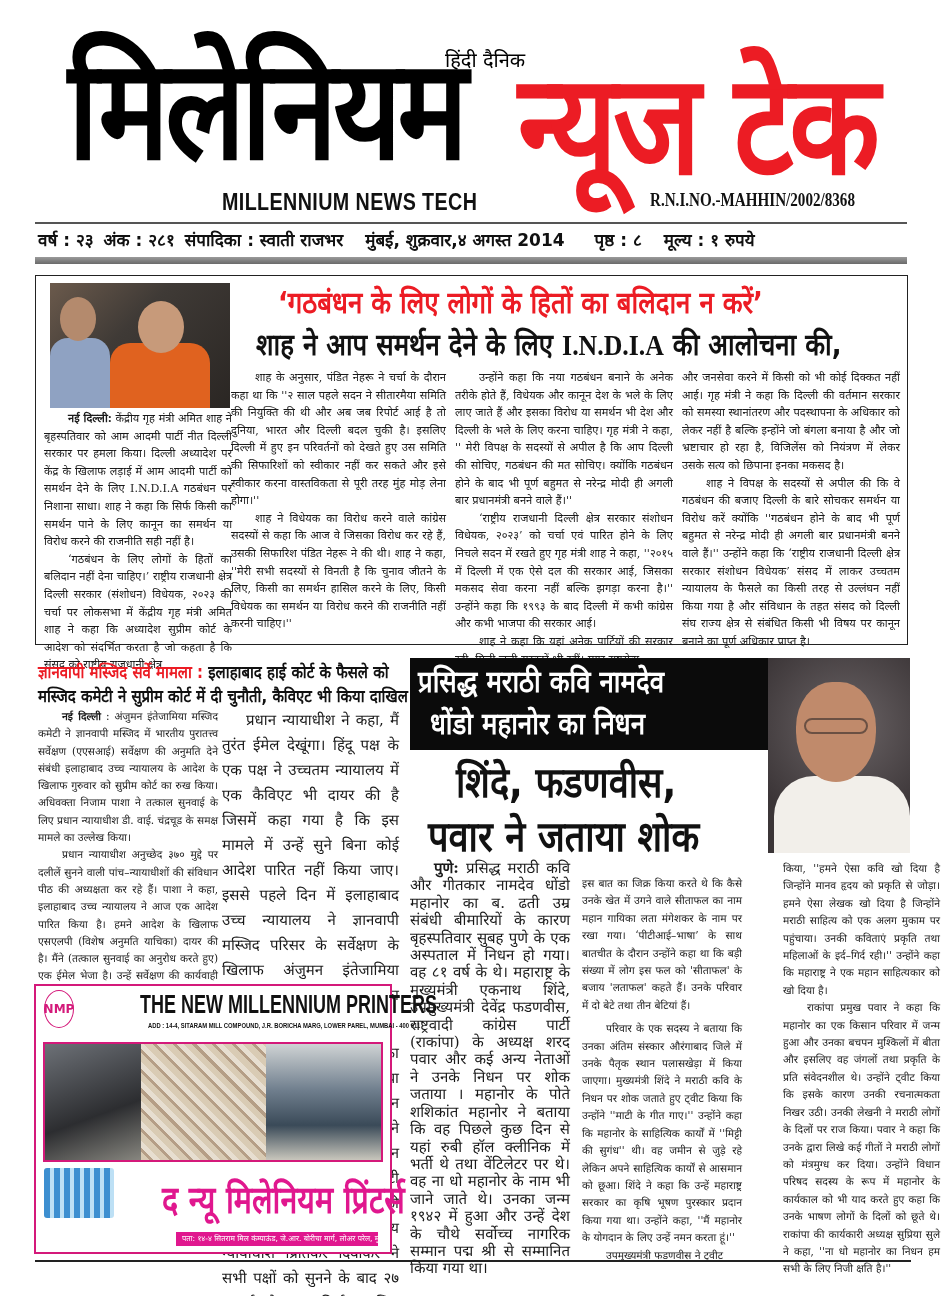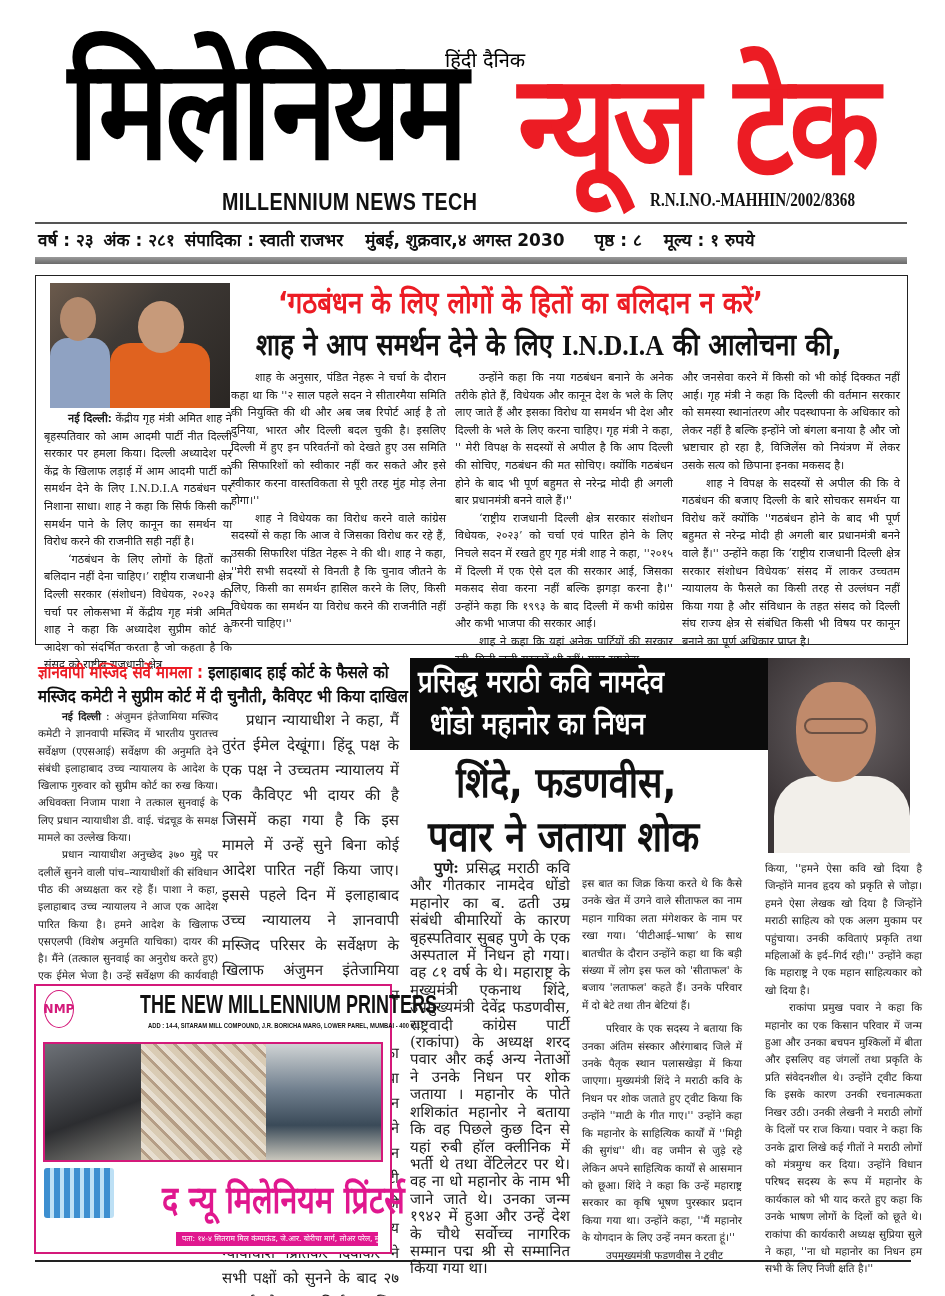--- a/index.html
+++ b/index.html
@@ -63,38 +63,38 @@
   #mh-b2 { left:430px; top:702px; color:#fff; font-size:30px; font-weight:700; white-space:nowrap; transform:scaleX(0.86); transform-origin:left; }
   #mh-s1 { left:456px; top:752px; font-size:42px; font-weight:700; white-space:nowrap; transform:scaleX(0.86); transform-origin:left; }
   #mh-s2 { left:428px; top:806px; font-size:42px; font-weight:700; white-space:nowrap; transform:scaleX(0.86); transform-origin:left; }
   #mh-photo { left:768px; top:658px; width:142px; height:195px; background:radial-gradient(circle at 55% 35%,#6b6466,#3b3537 70%); overflow:hidden; }
   #mh-photo .face { position:absolute; left:28px; top:24px; width:80px; height:100px; background:#c08a6b; border-radius:45% 45% 50% 50%; }
   #mh-photo .shirt { position:absolute; left:6px; top:118px; width:136px; height:90px; background:#f2efea; border-radius:40px 40px 0 0; }
   #mh-photo .glasses { position:absolute; left:36px; top:60px; width:64px; height:16px; border:2px solid #6a5043; border-radius:8px; box-sizing:border-box; }
 
   #m1 { left:410px; top:860px; width:160px; font-size:15px; line-height:17.4px; }
   #m2 { left:582px; top:860px; width:160px; font-size:10.5px; line-height:17.4px;margin-top:15px; }
-  #m3 { left:765px; top:860px; width:157px; font-size:10.5px; line-height:17.4px; }
+  #m3 { left:783px; top:860px; width:157px; font-size:10.5px; line-height:17.4px; }
 
   #rule-end { left:35px; top:1260px; width:876px; height:1.5px; background:#222; }
 </style>
 </head>
 <body>
 
 <div class="abs" id="mast-daily">हिंदी दैनिक</div>
 <div class="abs" id="mast-hi-black">मिलेनियम</div>
 <div class="abs" id="mast-hi-red">न्यूज टेक</div>
 <div class="abs" id="mast-en">MILLENNIUM NEWS TECH</div>
 <div class="abs" id="mast-rni">R.N.I.NO.-MAHHIN/2002/8368</div>
 <div class="abs" id="rule-top"></div>
 <div class="abs" id="issue-line">
   <span>वर्ष : २३</span>
   <span>अंक : २८१</span>
   <span style="margin-right:22px">संपादिका : स्वाती राजभर</span>
-  <span style="margin-right:30px">मुंबई, शुक्रवार,४ अगस्त 2030</span>
+  <span style="margin-right:30px">मुंबई, शुक्रवार,४ अगस्त 2014</span>
   <span style="margin-right:22px">पृष्ठ : ८</span>
   <span>मूल्य : १ रुपये</span>
 </div>
 <div class="abs" id="rule-bottom"></div>
 
 <div class="abs" id="top-box"></div>
 <div class="abs" id="top-photo">
   <div class="bgbody"></div>
     <div class="bghead"></div>
     <div class="vest"></div>

